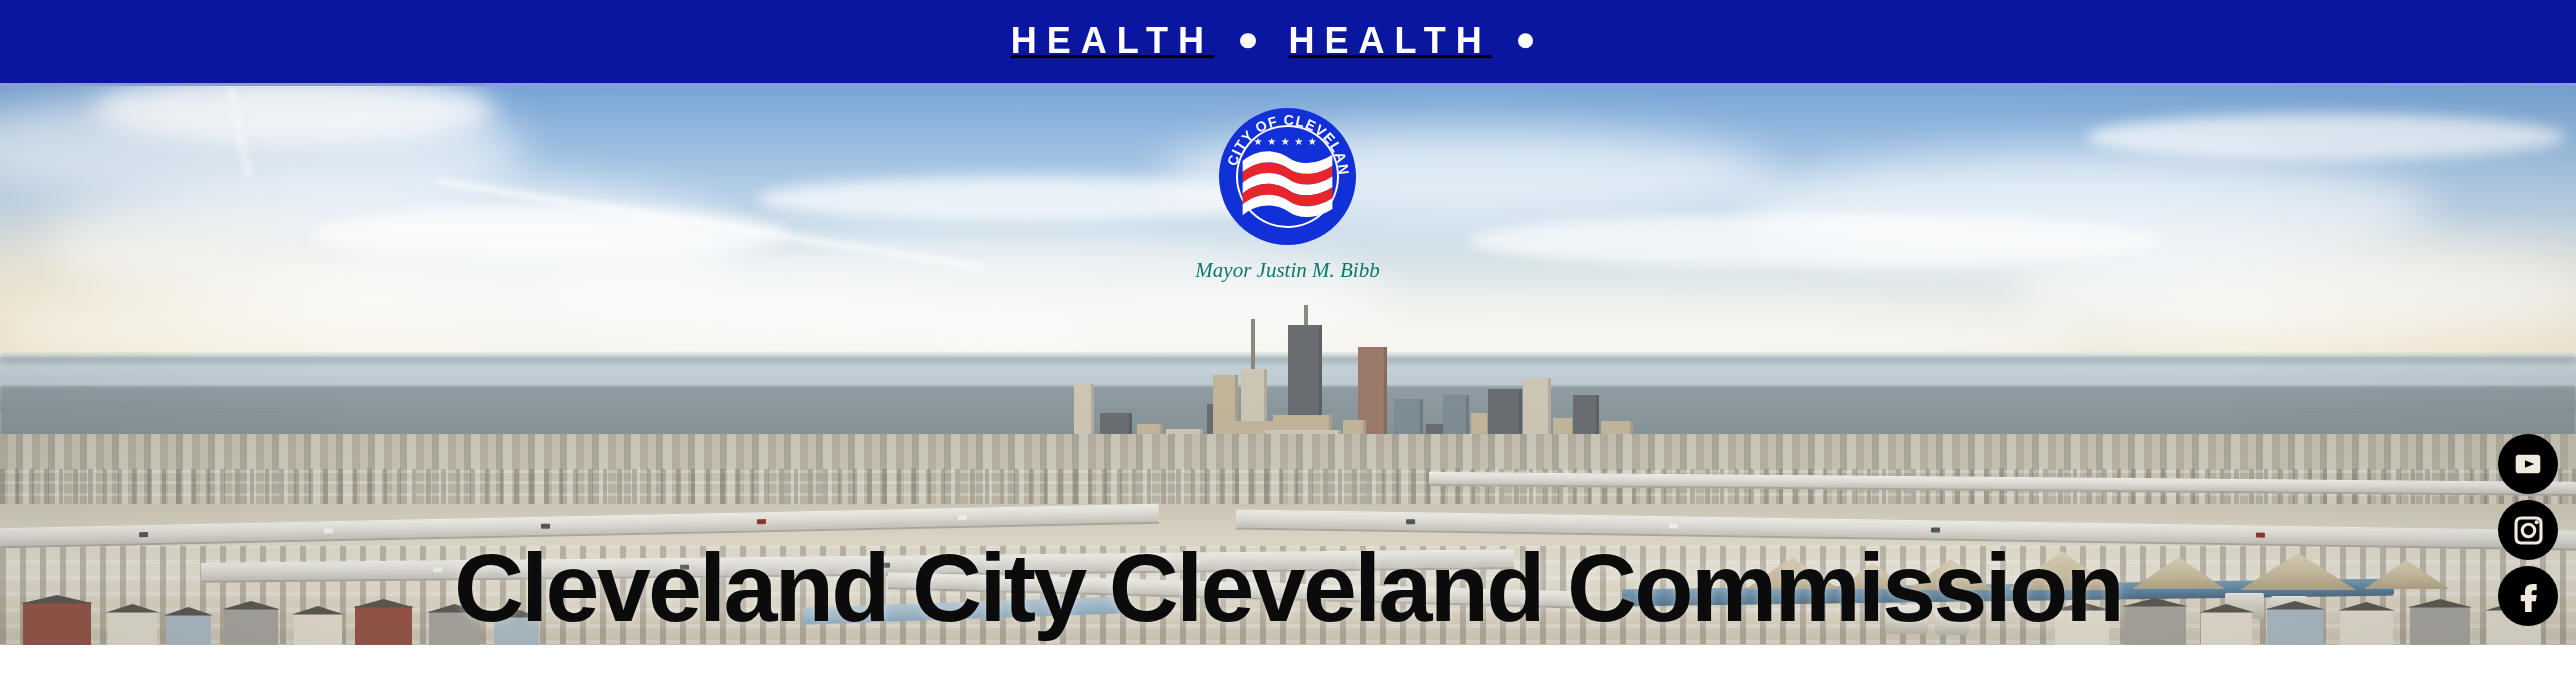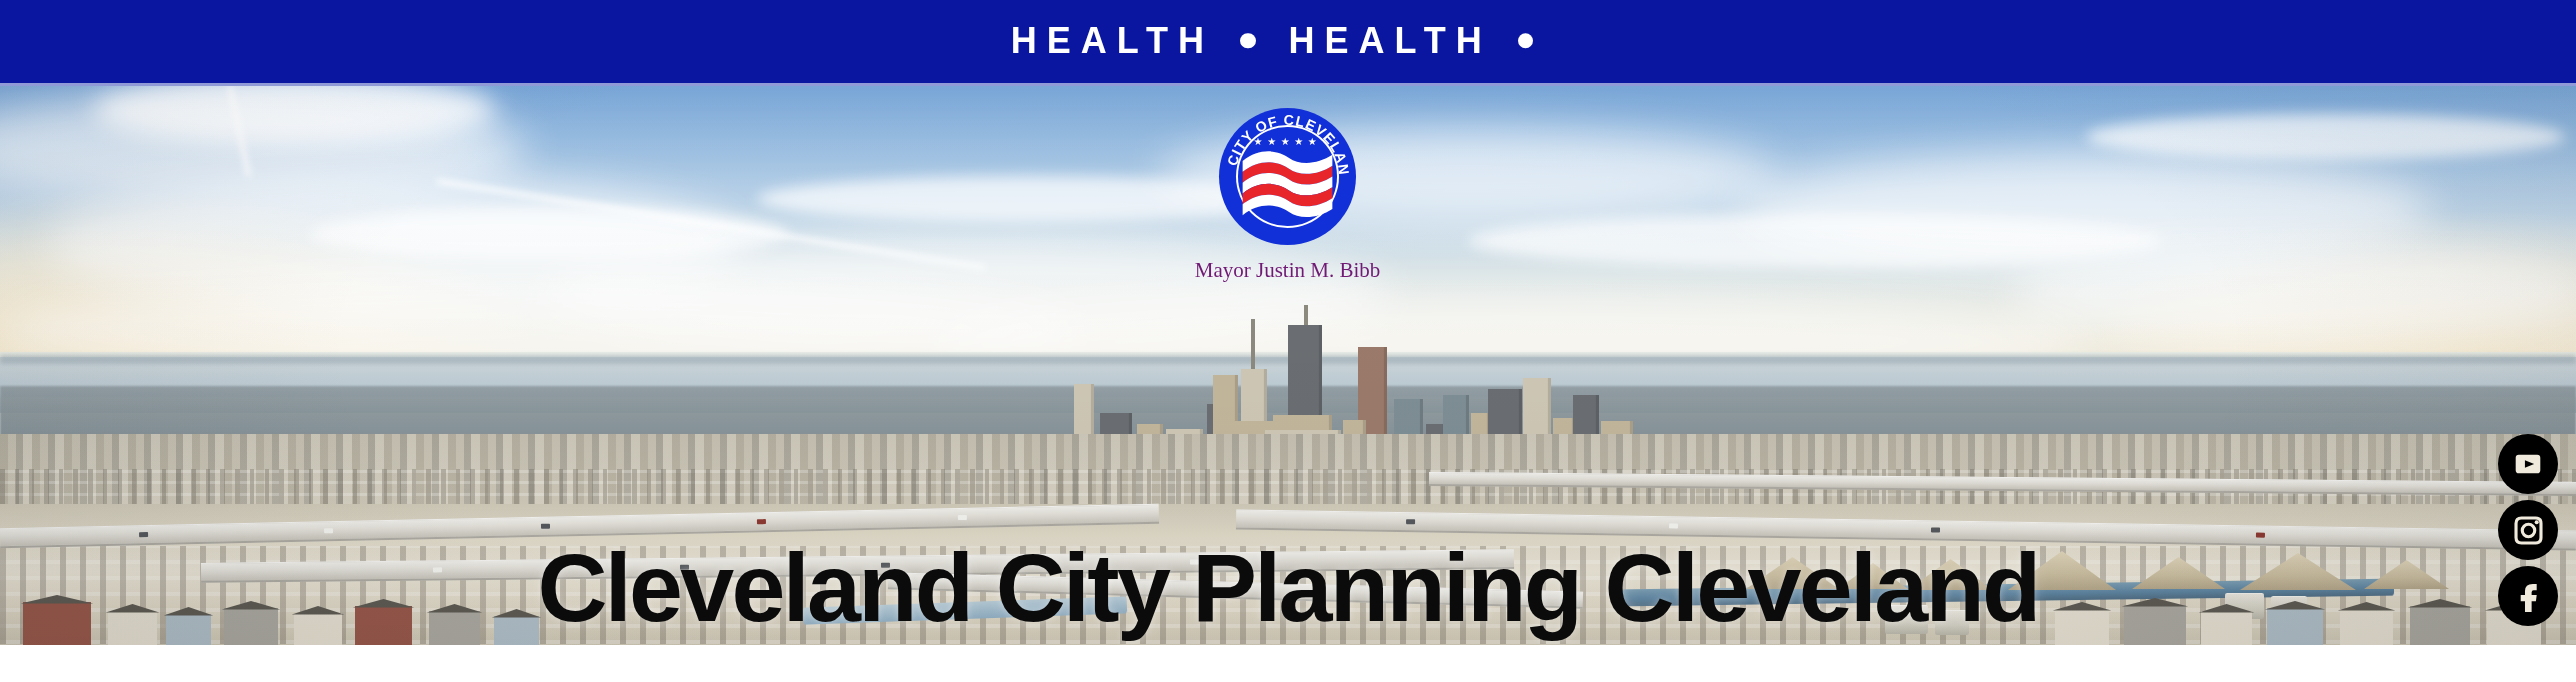--- a/index.html
+++ b/index.html
@@ -30,20 +30,21 @@
     align-items: center;
     justify-content: center;
     z-index: 40;
   }
   #tagline-inner {
     display: flex;
     align-items: center;
     justify-content: center;
     gap: 1px;
     transform: translateY(-0.8px);
+    text-decoration: underline;
   }
   .tagline-word {
     color: #ffffff;
     font-family: "Liberation Sans", sans-serif;
     font-weight: bold;
     font-size: 36px;
     letter-spacing: 10px;
     line-height: 1;
     white-space: nowrap;
   }
@@ -345,27 +346,28 @@
   #org-name {
     color: #1a2fd0;
     font-family: "Liberation Sans", sans-serif;
     font-weight: bold;
     font-size: 25px;
     letter-spacing: 0.5px;
     line-height: 1.1;
     white-space: nowrap;
   }
   #mayor-name {
-    color: #701a75;
+    color: #0f766e;
     font-family: "Liberation Serif", serif;
     font-size: 21px;
     font-weight: normal;
     line-height: 1.25;
     margin-top: 3.1px;
     white-space: nowrap;
+    font-style: italic;
   }
 
   
   #main-title {
     position: absolute;
     left: 0; top: 456px;
     width: 2576px;
     text-align: center;
     z-index: 30;
     color: #0b0b0b;
@@ -572,21 +574,21 @@
       <div class="house grey" style="left:2410px; width:60px;  height:39px;">
           <span class="roof"></span>
         </div>
       <div class="house cream" style="left:2487px; width:54px;  height:36px;">
           <span class="roof"></span>
         </div>
 
       <div class="photo-grade"></div>
     </div>
 
-    <div id="main-title">Cleveland City Planning Cleveland</div>
+    <div id="main-title">Cleveland City Cleveland Commission</div>
   </div>
 
   <div id="logo-block">
     <div id="seal">
       <div class="seal-outer"></div>
       <div class="seal-ring"></div>
       <div class="seal-inner"></div>
       <svg class="seal-text" viewBox="0 0 178 178" aria-hidden="true">
         <defs>
           <path id="arcTop" d="M 22,89 A 67,67 0 1 1 156,89" fill="none"></path>

